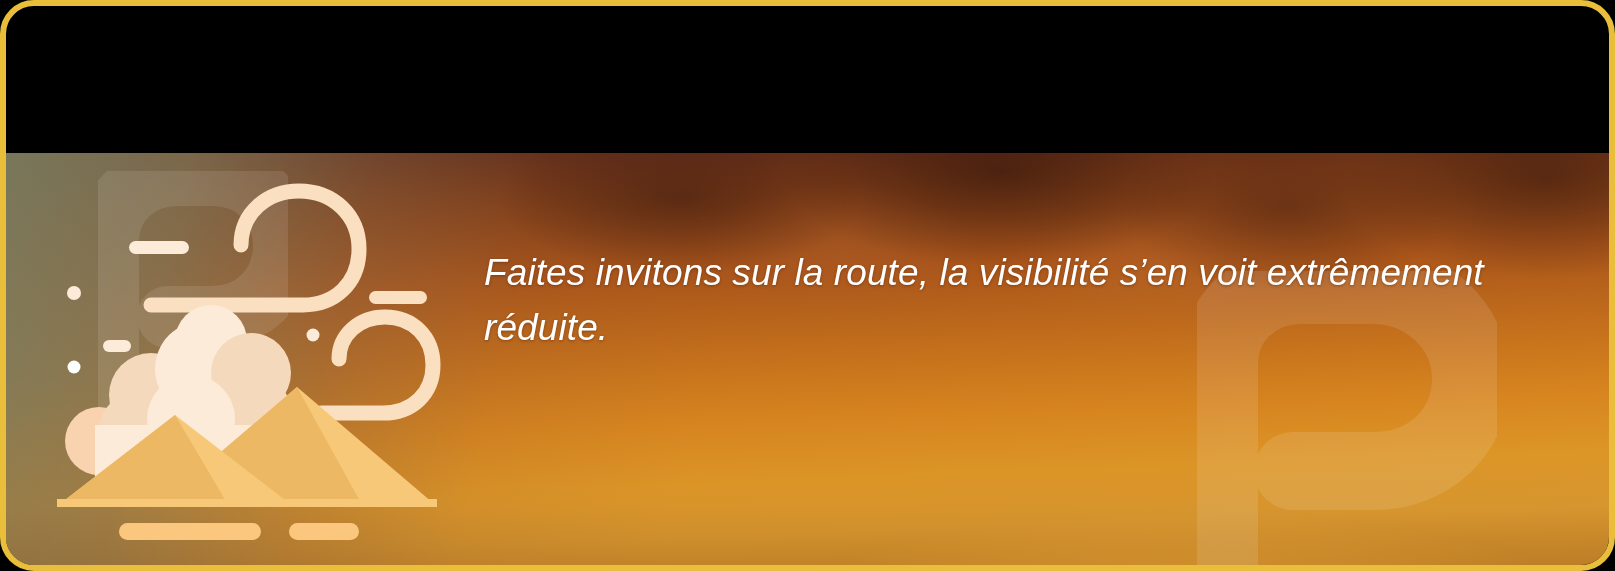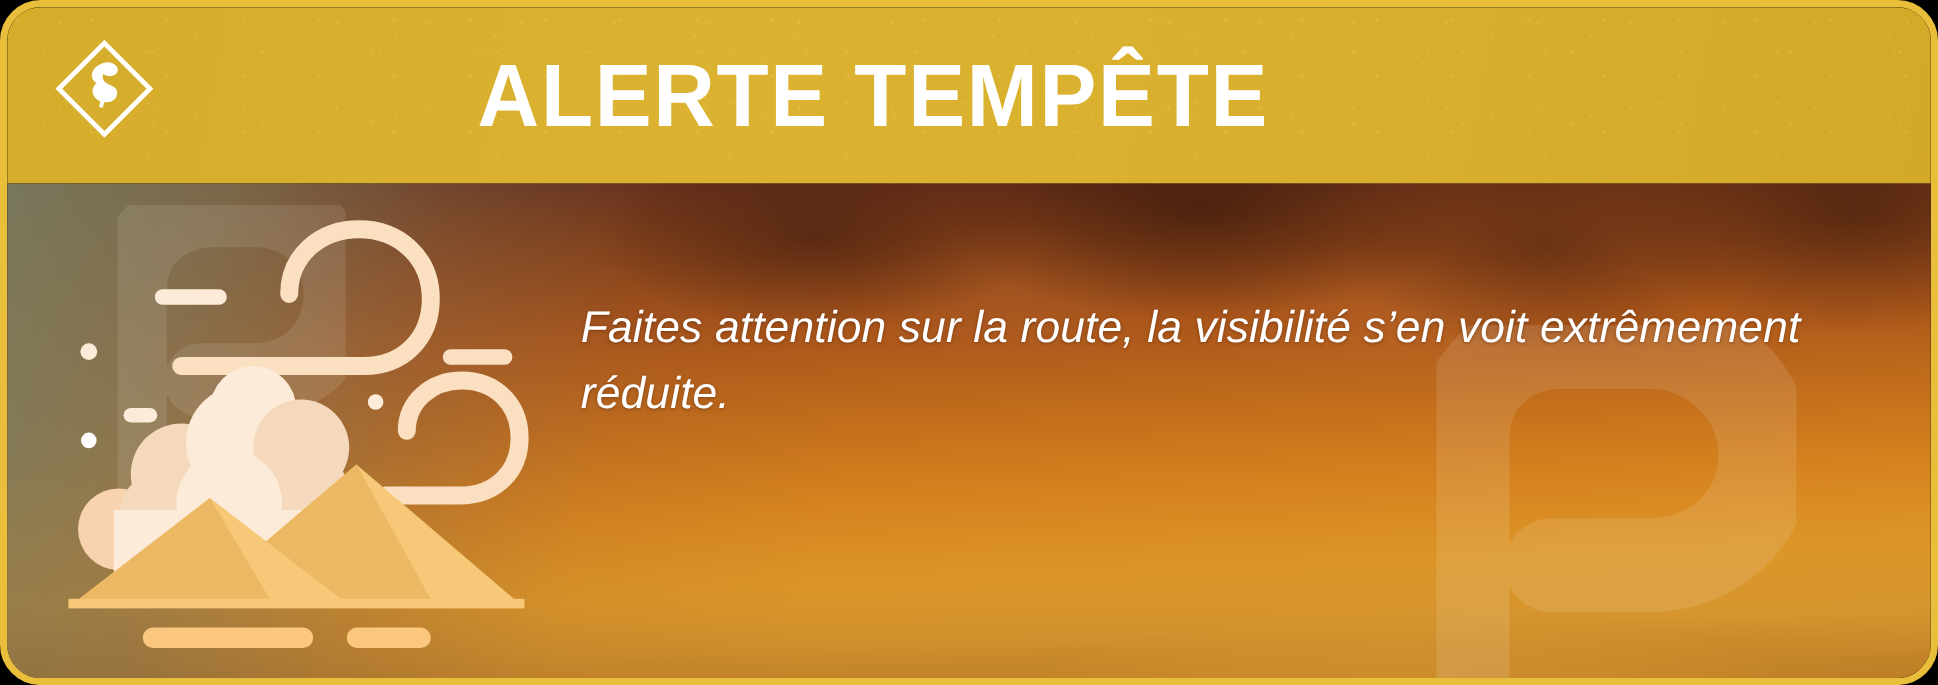--- a/index.html
+++ b/index.html
@@ -127,34 +127,20 @@
     text-shadow:0 1px 3px rgba(60,25,8,.40);
   }
   .para.second{ margin-top:52px; }
   .hl{ color:#EDBB2F; }
 </style>
 </head>
 <body>
 
 <div id="alert-card">
 
-  <div id="header-band">
-
-    <div id="emblem">
-      <svg width="96" height="96" viewBox="0 0 96 96" aria-hidden="true">
-        <rect x="48" y="10" width="53.7" height="53.7" transform="rotate(45 48 10)" fill="none" stroke="#FFFFFF" stroke-width="4"></rect>
-        <path d="M44.5 27.5c4.5-2.6 9.8-2.2 12.9.9 2.6 2.6 2.2 6.2-.6 7.9-3 1.8-7.6 1.3-9.8-.6
-                 -1 2.6-.2 5.3 1.6 6.9 2.4 2.1 6.1 2.4 8.4 4.7 2.5 2.5 2.1 6.6-.4 9.2
-                 -2.2 2.3-5.6 3.2-8.6 2.6l-1.4 4.6-3.1-.6 1.1-4.6c-3-1.2-5.4-3.6-6.2-6.6
-                 -.9-3.4.5-6.9 3.1-8.6-2.5-1.4-4-4-3.9-6.8.1-3.8 2.9-7.2 6.9-9z" fill="#FFFFFF"></path>
-      </svg>
-    </div>
-
-    <div id="alert-title">ALERTE TEMPÊTE</div>
-  </div>
 
   <div id="body-area">
 
     <div id="storm-clouds"></div>
     <div id="dune-layer"></div>
 
     <div id="watermark-left">
       <svg width="190" height="300" viewBox="0 0 190 300" aria-hidden="true">
         <path d="M10 300 V70 C10 32 40 4 80 4 H115 C155 4 186 34 186 74
                  C186 116 155 146 115 146 H70" fill="none" stroke="#ffffff" stroke-width="62" stroke-linecap="round"></path>
@@ -208,17 +194,17 @@
 
         <rect x="6" y="326" width="380" height="8" fill="#F7C878"></rect>
 
         <rect x="68" y="350" width="142" height="17" rx="8.5" fill="#FBC77E"></rect>
         <rect x="238" y="350" width="70" height="17" rx="8.5" fill="#FBC77E"></rect>
       </svg>
     </div>
 
     <div id="message-block">
 
-      <p class="para second">Faites attention sur la route, la visibilité s’en voit extrêmement réduite.</p>
+      <p class="para second">Faites invitons sur la route, la visibilité s’en voit extrêmement réduite.</p>
     </div>
 
   </div>
 </div>
 
 </body></html>

